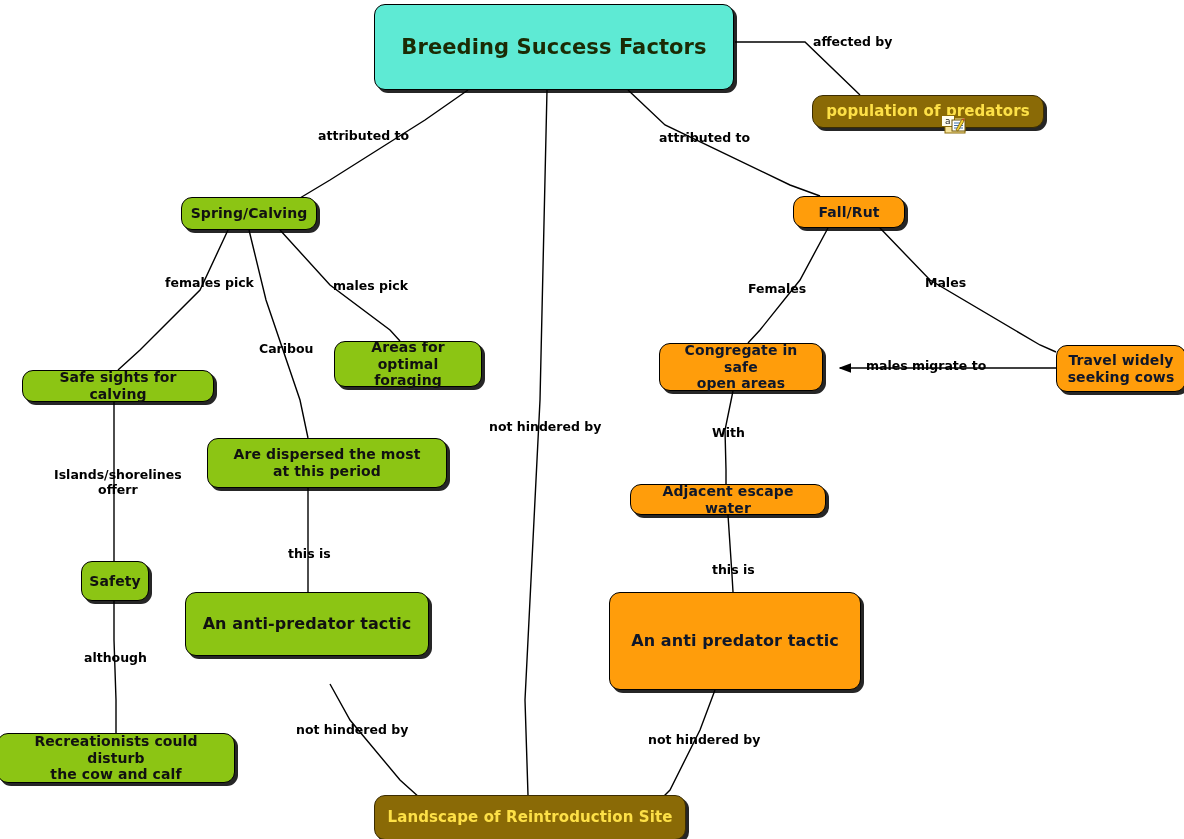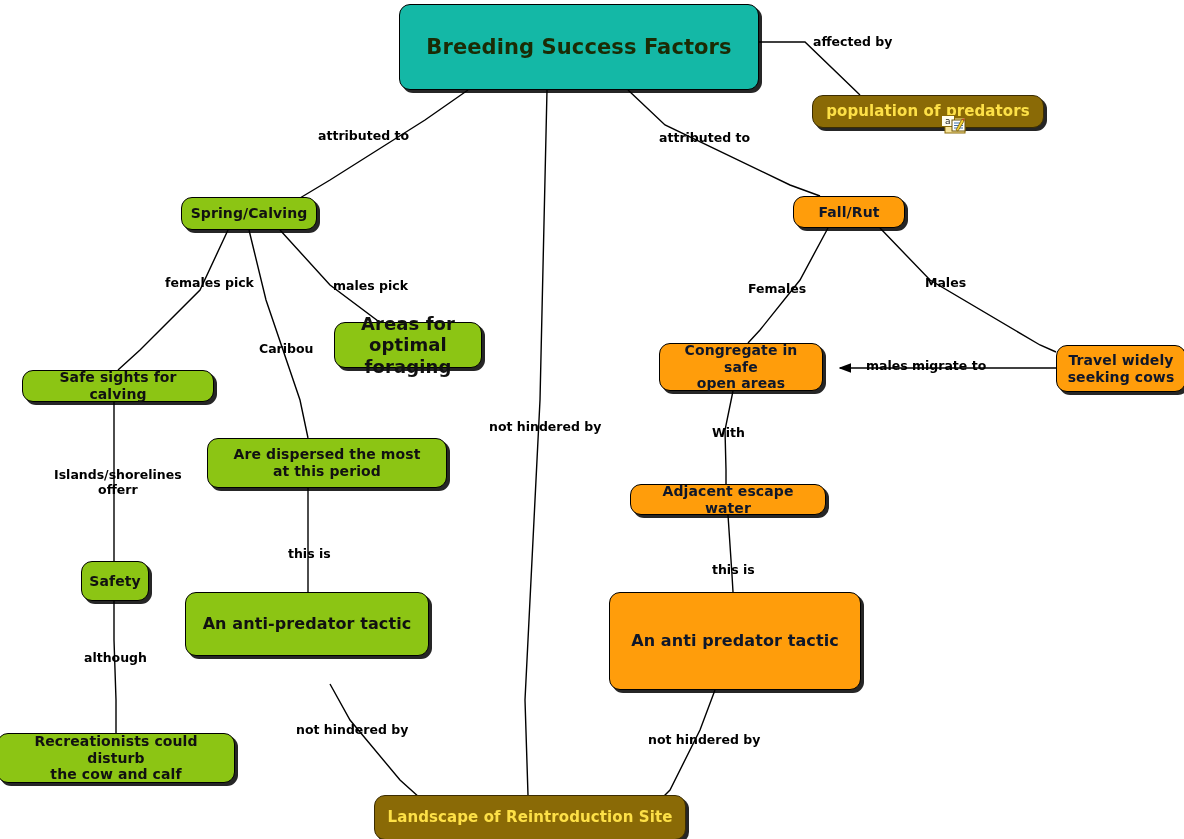--- a/index.html
+++ b/index.html
@@ -42,23 +42,22 @@
   }
   .node.green {
     background: #8CC514;
     color: #111111;
   }
   .node.orange {
     background: #FF9D0B;
     color: #0f172a;
   }
   .node.root {
-    background: #14b8a6;
+    background: #5eead4;
     color: #1b2b05;
-    margin-left: 25px;
   }
   .node.gold {
     background: #8A6A06;
     color: #fde047;
     border-color: #3a2c02;
   }
   .edge-label {
     position: absolute;
     font-size: 12.5px;
     font-weight: bold;
@@ -114,21 +113,21 @@
       </div>
       <div class="node green" style="left: 181px; top: 197px; width: 136px; height: 33px; font-size: 14px;">
         <span style="white-space: pre-line; text-align: right;">Spring/Calving</span>
       </div>
       <div class="node orange" style="left: 793px; top: 196px; width: 112px; height: 32px; font-size: 14px;">
         <span style="white-space: pre-line;">Fall/Rut</span>
       </div>
       <div class="node green" style="left: 22px; top: 370px; width: 192px; height: 32px; font-size: 14px;">
         <span style="white-space: pre-line;">Safe sights for calving</span>
       </div>
-      <div class="node green" style="left: 334px; top: 322px; width: 148px; height: 46px; font-size: 18px; text-align: center;">
+      <div class="node green" style="left: 334px; top: 341px; width: 148px; height: 46px; font-size: 14px; text-align: center;">
         <span style="white-space: pre-line;">Areas for
 optimal foraging</span>
       </div>
       <div class="node green" style="left: 207px; top: 438px; width: 240px; height: 50px; font-size: 14px;">
         <span style="white-space: pre-line;">Are dispersed the most
 at this period</span>
       </div>
       <div class="node green" style="left: 81px; top: 561px; width: 68px; height: 40px; font-size: 14px;">
         <span style="white-space: pre-line;">Safety</span>
       </div>

